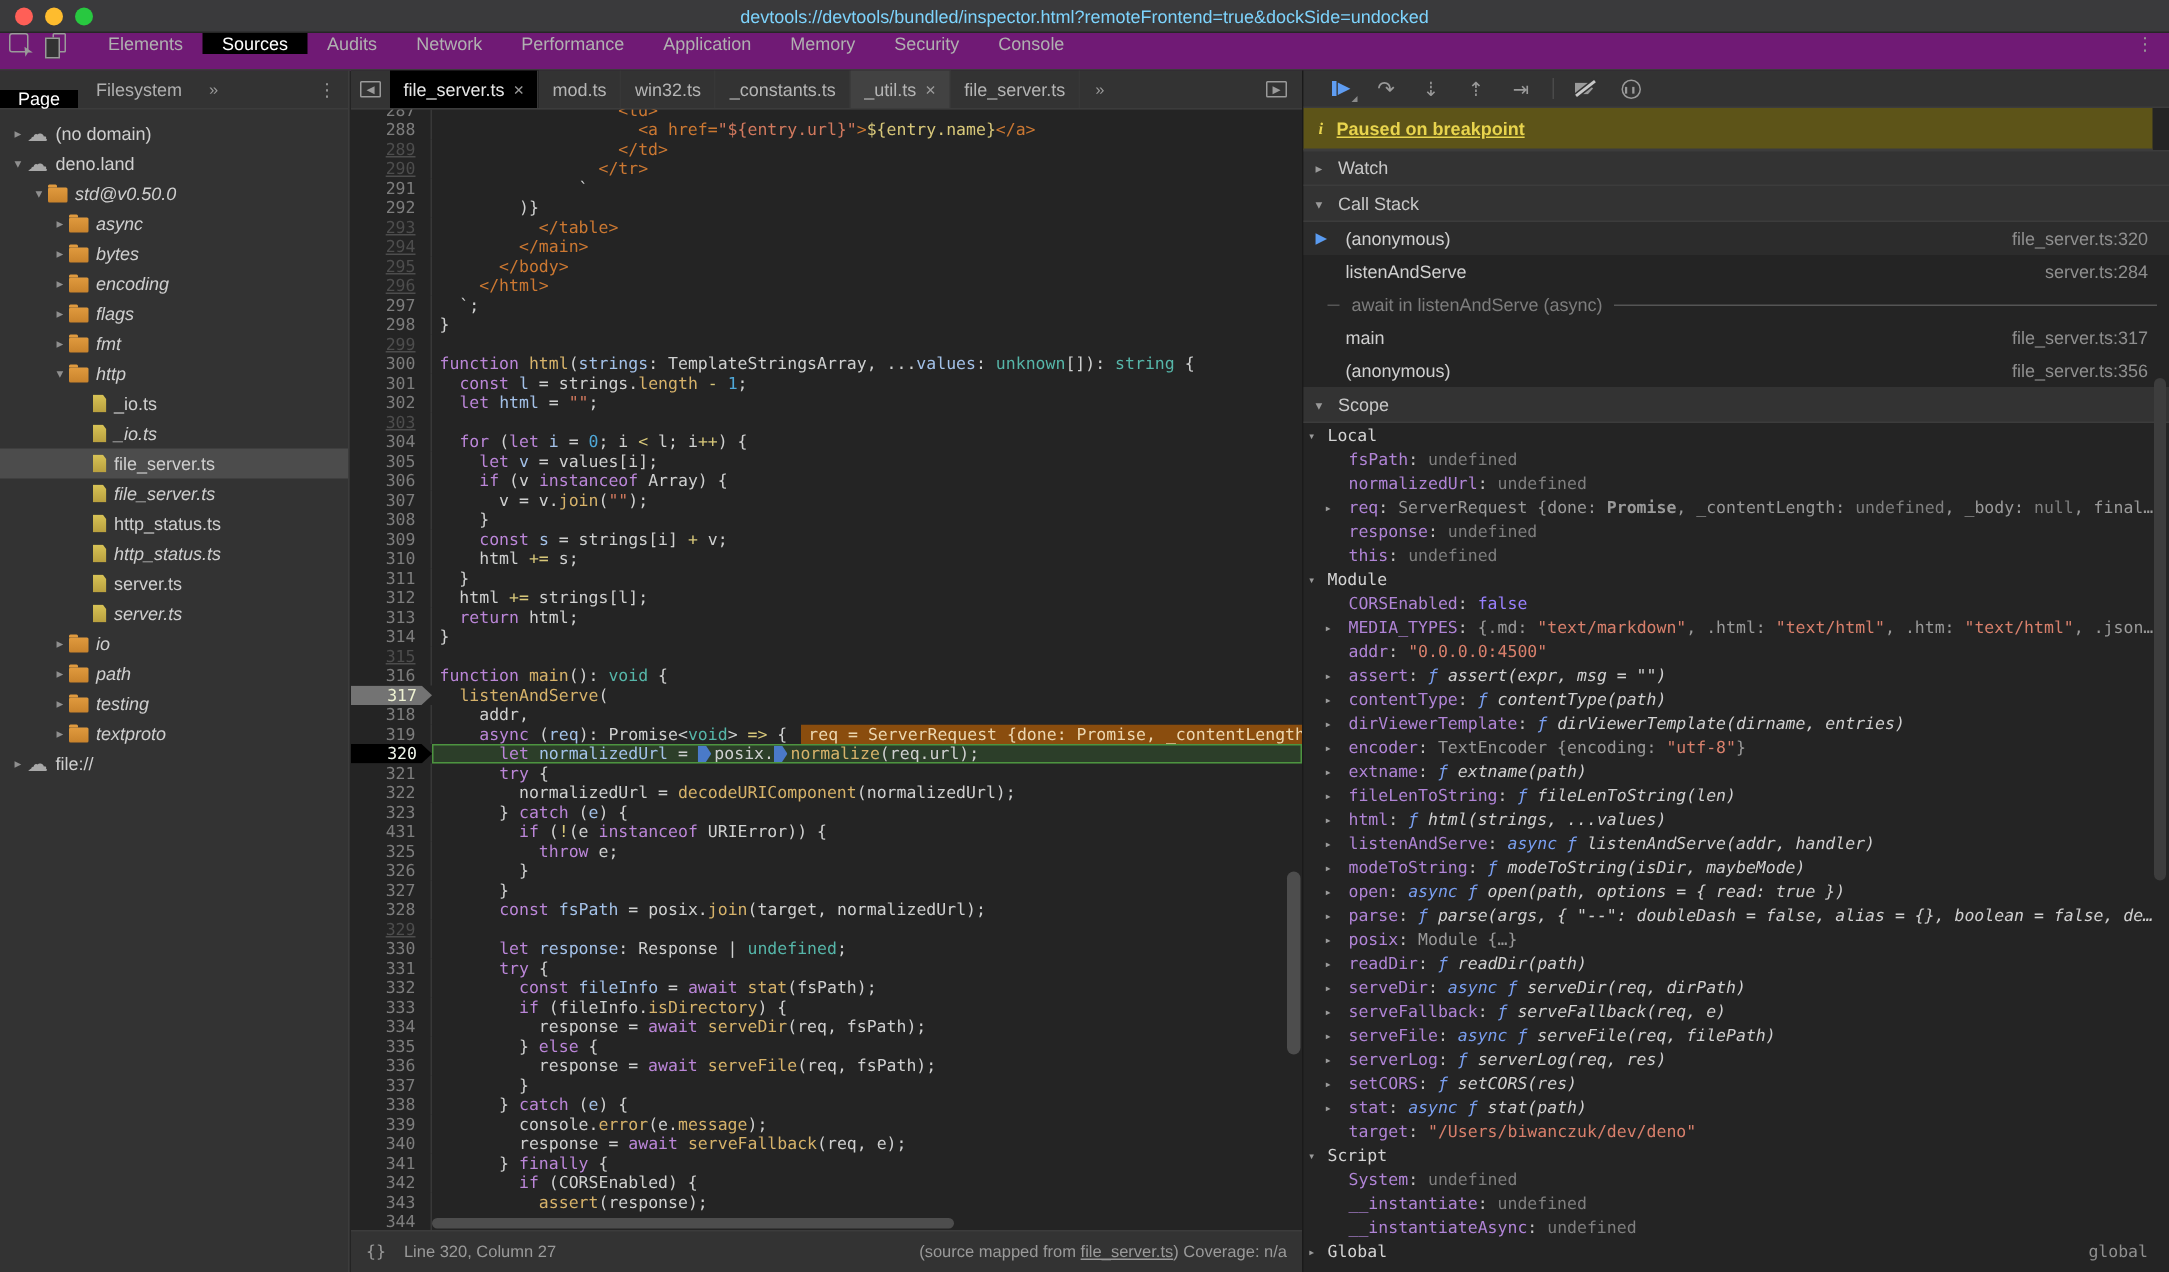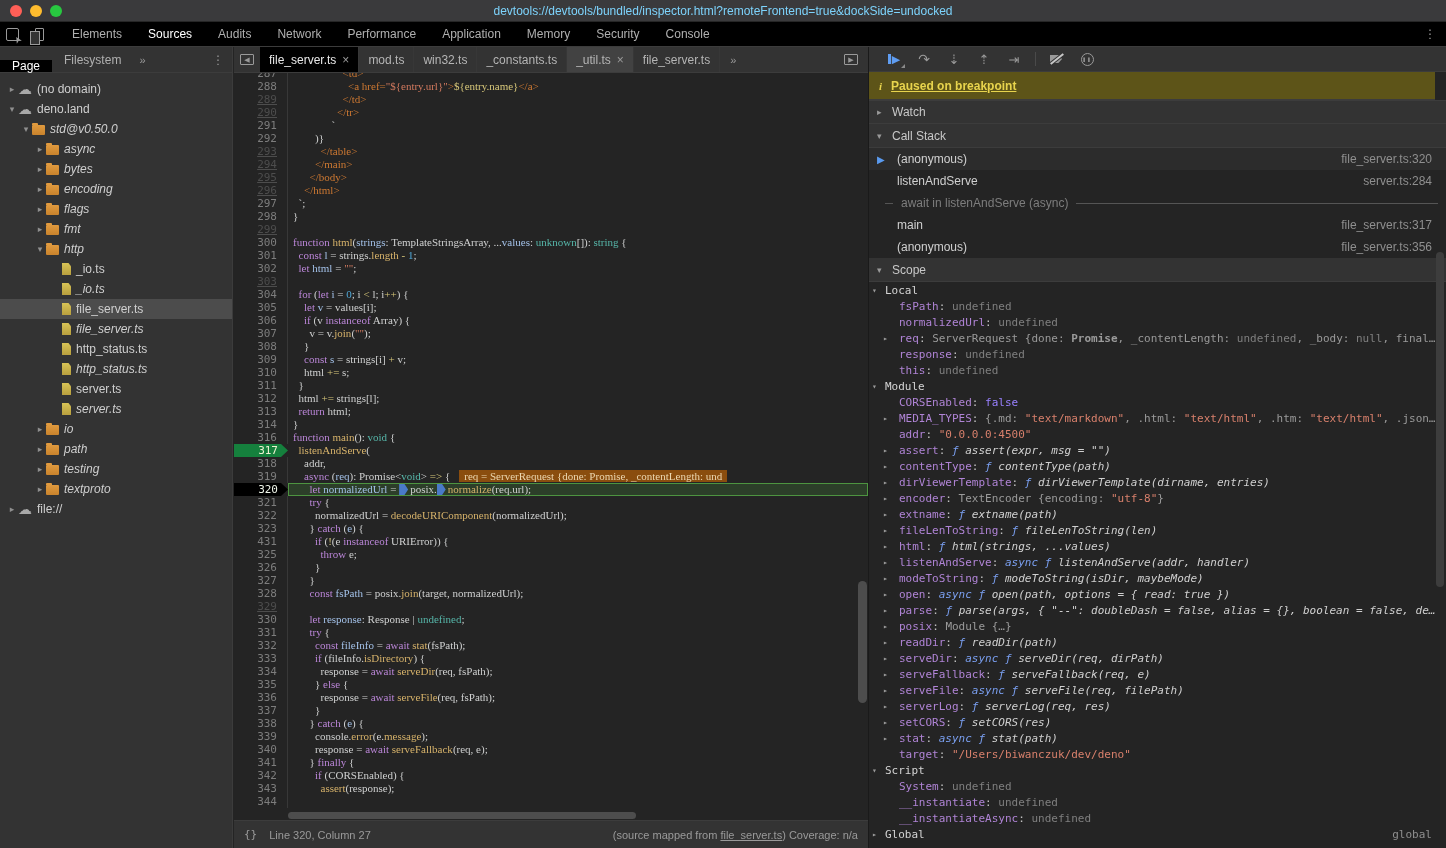--- a/index.html
+++ b/index.html
@@ -8,22 +8,22 @@
 
   
   #titlebar{position:absolute;left:0;top:0;width:1446px;height:22px;background:#3a3a3c;
     border-bottom:1px solid #262626;display:flex;align-items:center;justify-content:center;}
   #titlebar .title{font-size:12px;color:#7dd3fc;}
   .lights{position:absolute;left:10px;top:5px;display:flex;gap:8px;}
   .light{width:12px;height:12px;border-radius:50%;}
   .light.r{background:#ff5f57}.light.y{background:#febc2e}.light.g{background:#28c840}
 
   
-  #toolbar{position:absolute;left:0;top:22px;width:1446px;height:25px;background:#000000;
-    border-bottom:1px solid #3c3c3c;display:flex;align-items:center;}
+  #toolbar{position:absolute;left:0;top:22px;width:1446px;height:25px;background:#701a75;
+    border-bottom:1px solid #3c3c3c;display:flex;align-items:flex-start;}
   .tb-icons{display:flex;align-items:center;padding:0 6px;gap:10px;}
   .icon-inspect{position:relative;width:13px;height:13px;border:1.5px solid #9a9a9a;border-radius:2px;}
   .icon-inspect::after{content:"➤";position:absolute;right:-4px;bottom:-5px;font-size:9px;color:#9a9a9a;
     transform:rotate(-120deg);}
   .icon-device{position:relative;width:9px;height:13px;border:1.5px solid #9a9a9a;border-radius:1px;margin-left:6px;}
   .icon-device::before{content:"";position:absolute;left:-6px;top:2px;width:8px;height:12px;border:1.5px solid #9a9a9a;background:#333;}
   .tb-sep{width:1px;background:#4a4a4a;margin:4px 4px;}
   #main-tabs{display:flex;align-items:stretch;}
   .mtab{display:flex;align-items:center;padding:0 13px;font-size:12px;color:#b0b0b0;cursor:default;}
   .mtab.active{background:#000;color:#fff;}
@@ -59,23 +59,23 @@
   .etab.hl{background:#424242;}
   .etab .x{color:#9a9a9a;font-size:12px;}
   .etabs-more{display:flex;align-items:center;color:#9a9a9a;padding:0 10px;font-size:11px;}
   .panel-toggle{position:absolute;right:10px;top:0;bottom:0;display:flex;align-items:center;}
 
   #code-area{position:absolute;left:0;top:26px;right:0;bottom:28px;overflow:hidden;}
   #code-scroll{position:relative;top:-6px;}
   .code-line{display:flex;height:13px;font-family:"DejaVu Sans Mono",monospace;font-size:11px;line-height:13px;white-space:pre;}
   .gut{width:54px;flex:none;text-align:right;padding-right:10px;color:#7d7d7d;border-right:1px solid #383838;}
   .gut.dim{color:#4d4d4d;text-decoration:underline;}
-  .gut.bp{background:#15803d;color:#eef2d2;border-right:none;clip-path:polygon(0 0,calc(100% - 7px) 0,100% 50%,calc(100% - 7px) 100%,0 100%);}
+  .gut.bp{background:#737373;color:#eef2d2;border-right:none;clip-path:polygon(0 0,calc(100% - 7px) 0,100% 50%,calc(100% - 7px) 100%,0 100%);}
   .gut.cur{background:#000000;color:#f0f6ea;border-right:none;clip-path:polygon(0 0,calc(100% - 7px) 0,100% 50%,calc(100% - 7px) 100%,0 100%);}
-  .content{flex:1;padding-left:5px;position:relative;overflow:hidden;font-family:Liberation Serif, serif;}
+  .content{flex:1;padding-left:5px;position:relative;overflow:hidden;}
   .code-line.current .content{background:rgba(70,140,58,.26);outline:1px solid #4d9440;outline-offset:-1px;}
   .tk-t{color:#cc7832}.tk-s{color:#d2795e}.tk-k{color:#bb86d8}.tk-f{color:#d6b26a}.tk-v{color:#cfd0d0}
   .tk-d{color:#a3c1e8}.tk-n{color:#4fa8d8}.tk-y{color:#56b6a9}.tk-o{color:#d8c87a}
   .tk-m{display:inline-block;width:9px;height:11px;margin-right:2px;background:#4a7ac8;vertical-align:-2px;
     clip-path:polygon(0 0,60% 0,100% 50%,60% 100%,0 100%);}
   .eval-hint{background:#8a4d0e;color:#ecd7b0;padding:0 5px;margin-left:9px;}
   #vscroll{position:absolute;right:1px;top:508px;width:9px;height:122px;background:#4d4d4d;border-radius:5px;}
   #hscroll{position:absolute;left:54px;bottom:1px;width:348px;height:7px;background:#4d4d4d;border-radius:4px;}
 
   #status-bar{position:absolute;left:0;right:0;bottom:0;height:28px;background:#333;border-top:1px solid #3c3c3c;
@@ -342,20 +342,21 @@
         <div class="code-line"><span class="gut">305</span><span class="content"><span class="tk-v">    </span><span class="tk-k">let </span><span class="tk-d">v</span><span class="tk-v"> = values[i];</span></span></div>
         <div class="code-line"><span class="gut">306</span><span class="content"><span class="tk-v">    </span><span class="tk-k">if </span><span class="tk-v">(v </span><span class="tk-k">instanceof </span><span class="tk-v">Array) {</span></span></div>
         <div class="code-line"><span class="gut">307</span><span class="content"><span class="tk-v">      v = v.</span><span class="tk-f">join</span><span class="tk-v">(</span><span class="tk-s">""</span><span class="tk-v">);</span></span></div>
         <div class="code-line"><span class="gut">308</span><span class="content"><span class="tk-v">    }</span></span></div>
         <div class="code-line"><span class="gut">309</span><span class="content"><span class="tk-v">    </span><span class="tk-k">const </span><span class="tk-d">s</span><span class="tk-v"> = strings[i] </span><span class="tk-o">+</span><span class="tk-v"> v;</span></span></div>
         <div class="code-line"><span class="gut">310</span><span class="content"><span class="tk-v">    html </span><span class="tk-o">+=</span><span class="tk-v"> s;</span></span></div>
         <div class="code-line"><span class="gut">311</span><span class="content"><span class="tk-v">  }</span></span></div>
         <div class="code-line"><span class="gut">312</span><span class="content"><span class="tk-v">  html </span><span class="tk-o">+=</span><span class="tk-v"> strings[l];</span></span></div>
         <div class="code-line"><span class="gut">313</span><span class="content"><span class="tk-v">  </span><span class="tk-k">return </span><span class="tk-v">html;</span></span></div>
         <div class="code-line"><span class="gut">314</span><span class="content"><span class="tk-v">}</span></span></div>
+        <div class="code-line"><span class="gut dim">315</span><span class="content"></span></div>
         <div class="code-line"><span class="gut">316</span><span class="content"><span class="tk-k">function </span><span class="tk-f">main</span><span class="tk-v">(): </span><span class="tk-y">void</span><span class="tk-v"> {</span></span></div>
         <div class="code-line"><span class="gut bp">317</span><span class="content"><span class="tk-v">  </span><span class="tk-f">listenAndServe</span><span class="tk-v">(</span></span></div>
         <div class="code-line"><span class="gut">318</span><span class="content"><span class="tk-v">    addr,</span></span></div>
         <div class="code-line"><span class="gut">319</span><span class="content"><span class="tk-v">    </span><span class="tk-k">async </span><span class="tk-v">(</span><span class="tk-d">req</span><span class="tk-v">): Promise&lt;</span><span class="tk-y">void</span><span class="tk-v">&gt; </span><span class="tk-o">=&gt;</span><span class="tk-v"> {</span><span class="eval-hint">req = ServerRequest {done: Promise, _contentLength: und</span></span></div>
         <div class="code-line current"><span class="gut cur">320</span><span class="content"><span class="tk-v">      </span><span class="tk-k">let </span><span class="tk-d">normalizedUrl</span><span class="tk-v"> = </span><span class="tk-m"></span><span class="tk-v">posix.</span><span class="tk-m"></span><span class="tk-f">normalize</span><span class="tk-v">(req.url);</span></span></div>
         <div class="code-line"><span class="gut">321</span><span class="content"><span class="tk-v">      </span><span class="tk-k">try </span><span class="tk-v">{</span></span></div>
         <div class="code-line"><span class="gut">322</span><span class="content"><span class="tk-v">        normalizedUrl = </span><span class="tk-f">decodeURIComponent</span><span class="tk-v">(normalizedUrl);</span></span></div>
         <div class="code-line"><span class="gut">323</span><span class="content"><span class="tk-v">      } </span><span class="tk-k">catch </span><span class="tk-v">(</span><span class="tk-d">e</span><span class="tk-v">) {</span></span></div>
         <div class="code-line"><span class="gut">431</span><span class="content"><span class="tk-v">        </span><span class="tk-k">if </span><span class="tk-v">(</span><span class="tk-o">!</span><span class="tk-v">(e </span><span class="tk-k">instanceof </span><span class="tk-v">URIError)) {</span></span></div>
         <div class="code-line"><span class="gut">325</span><span class="content"><span class="tk-v">          </span><span class="tk-k">throw </span><span class="tk-v">e;</span></span></div>

